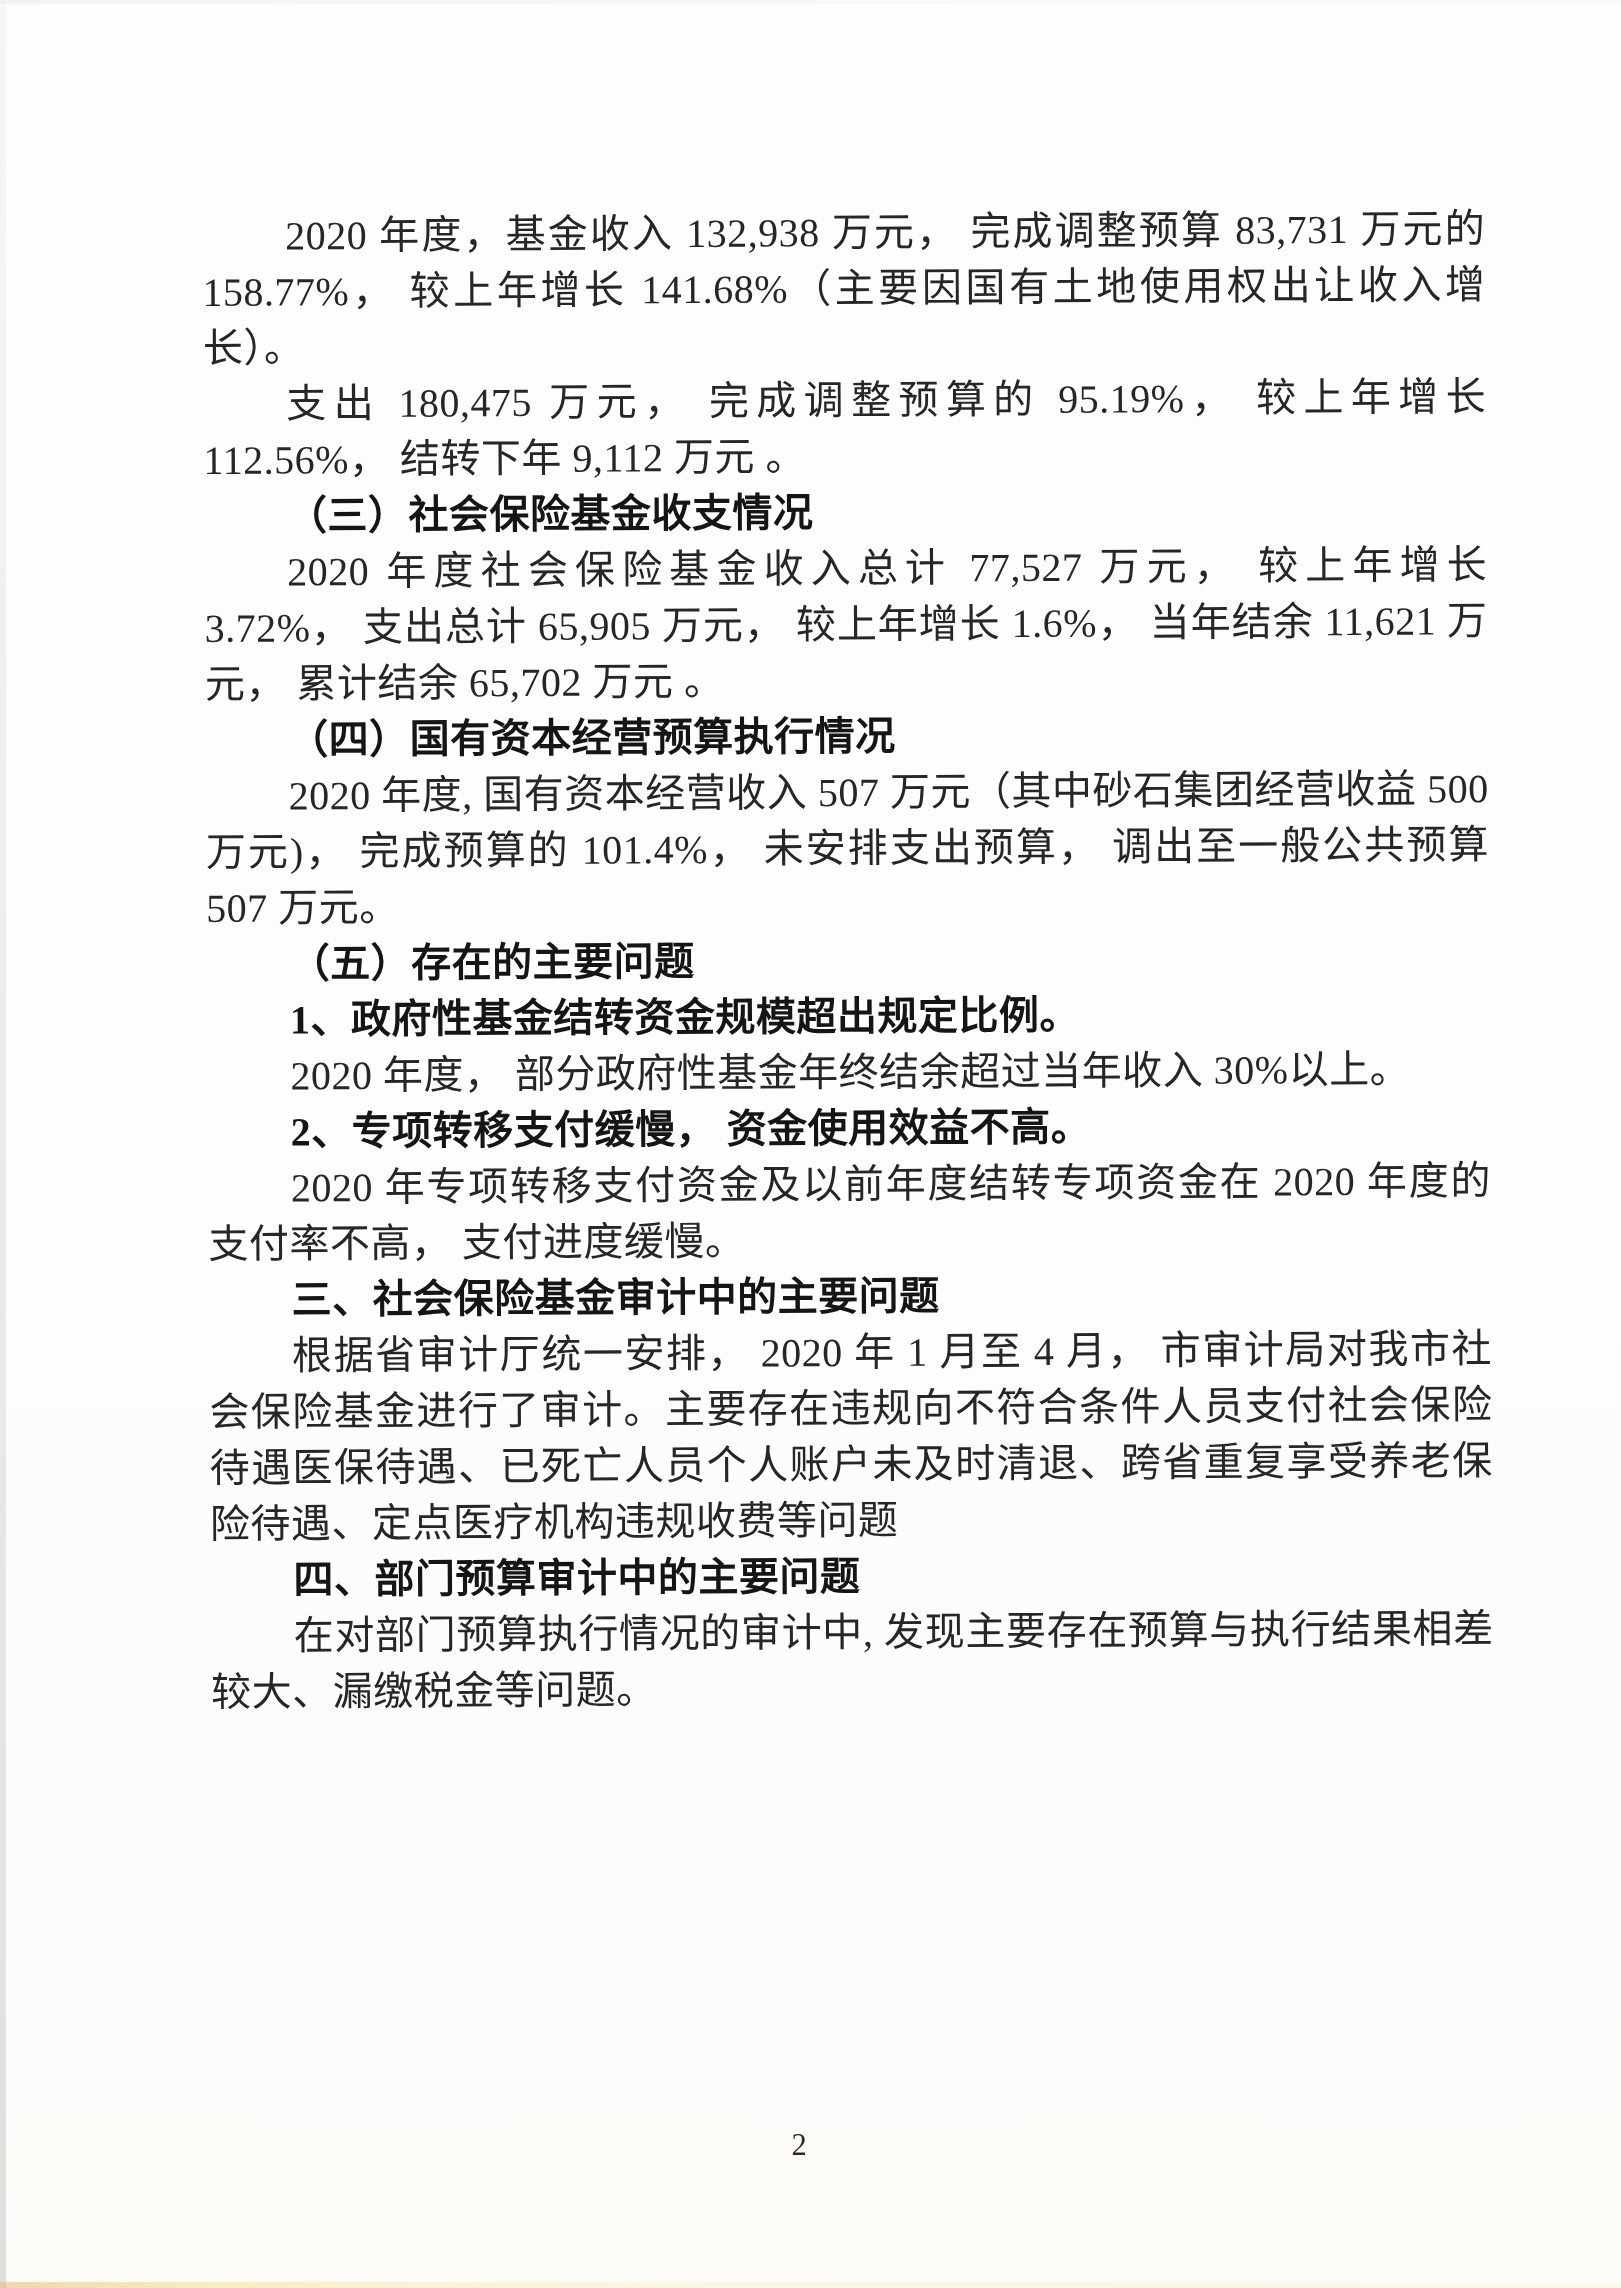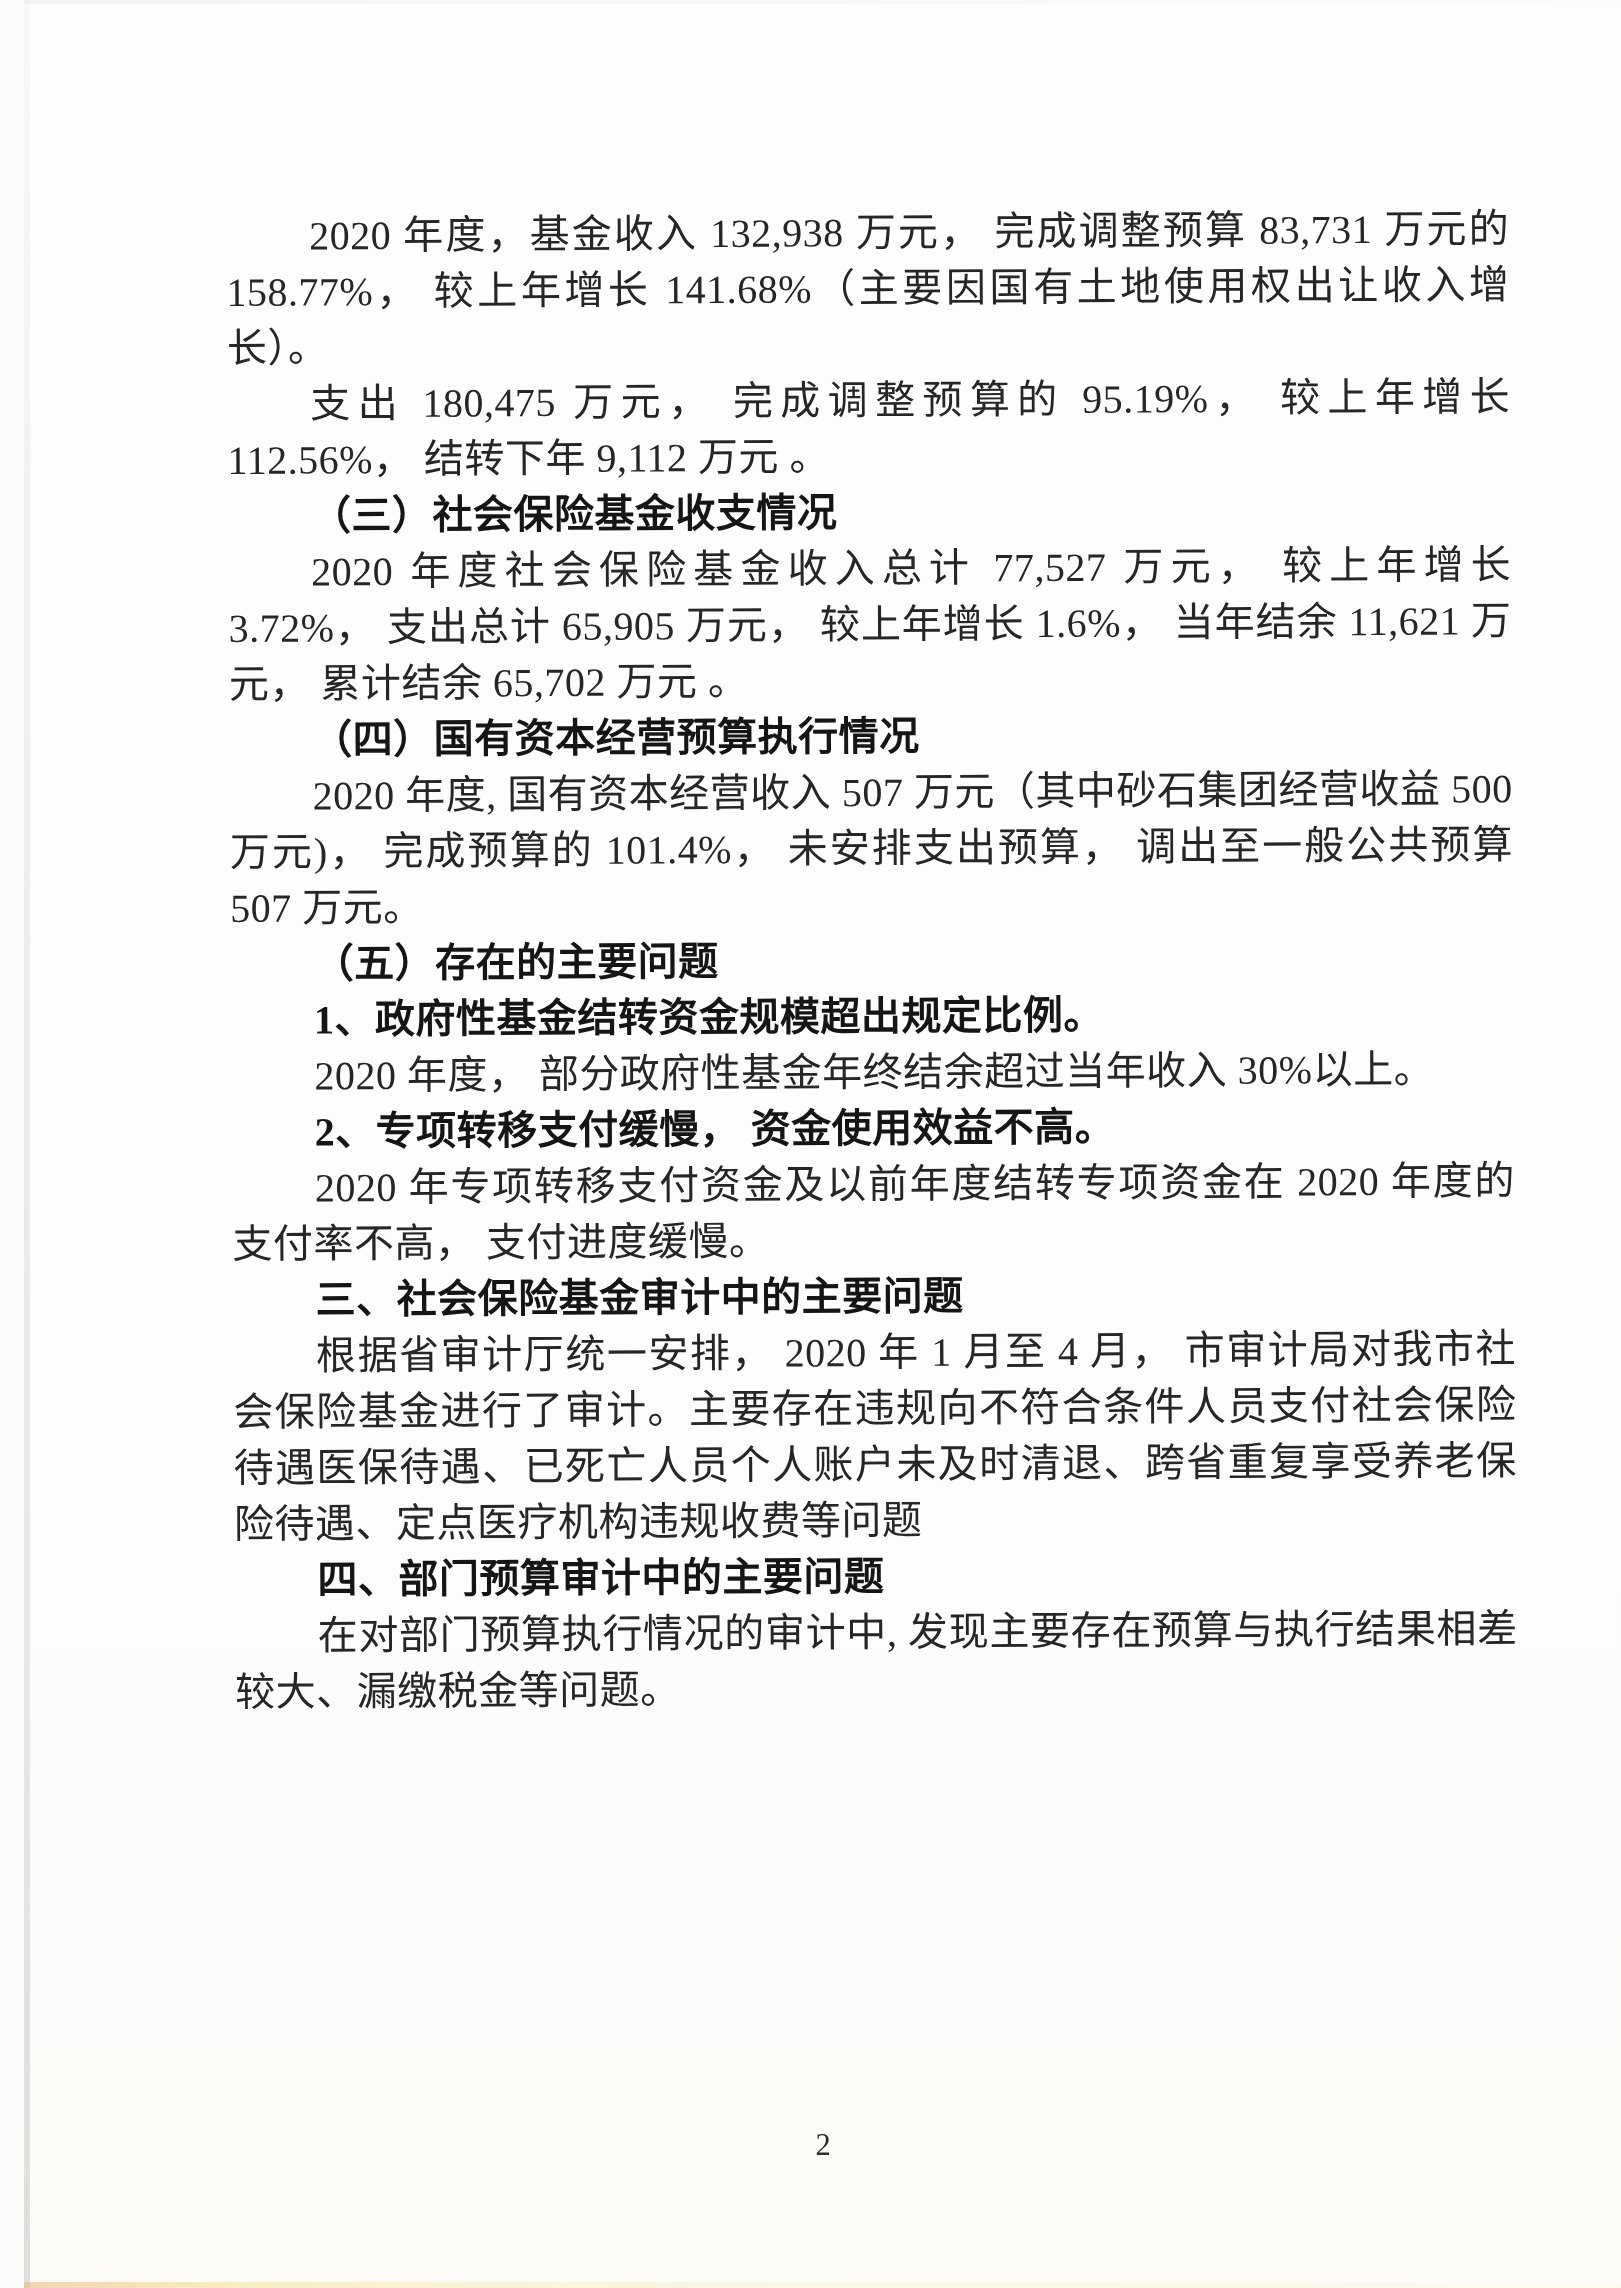--- a/index.html
+++ b/index.html
@@ -11,21 +11,20 @@
     width: 1621px;
     height: 2288px;
     overflow: hidden;
     background: #fcfcfa;
     font-family: "Liberation Serif", "DejaVu Serif", serif;
   }
   .page {
     position: absolute;
     inset: 0;
     background: linear-gradient(180deg, #fdfdfb 0%, #fdfdfc 55%, #fcfbf8 100%);
-    margin-left: 24px;
   }
   
   .edge-left {
     position: absolute;
     left: 0; top: 0; bottom: 0;
     width: 5.9px;
     background: linear-gradient(180deg, rgba(190,190,188,0.10), rgba(170,170,168,0.35));
   }
   .edge-top {
     position: absolute;

